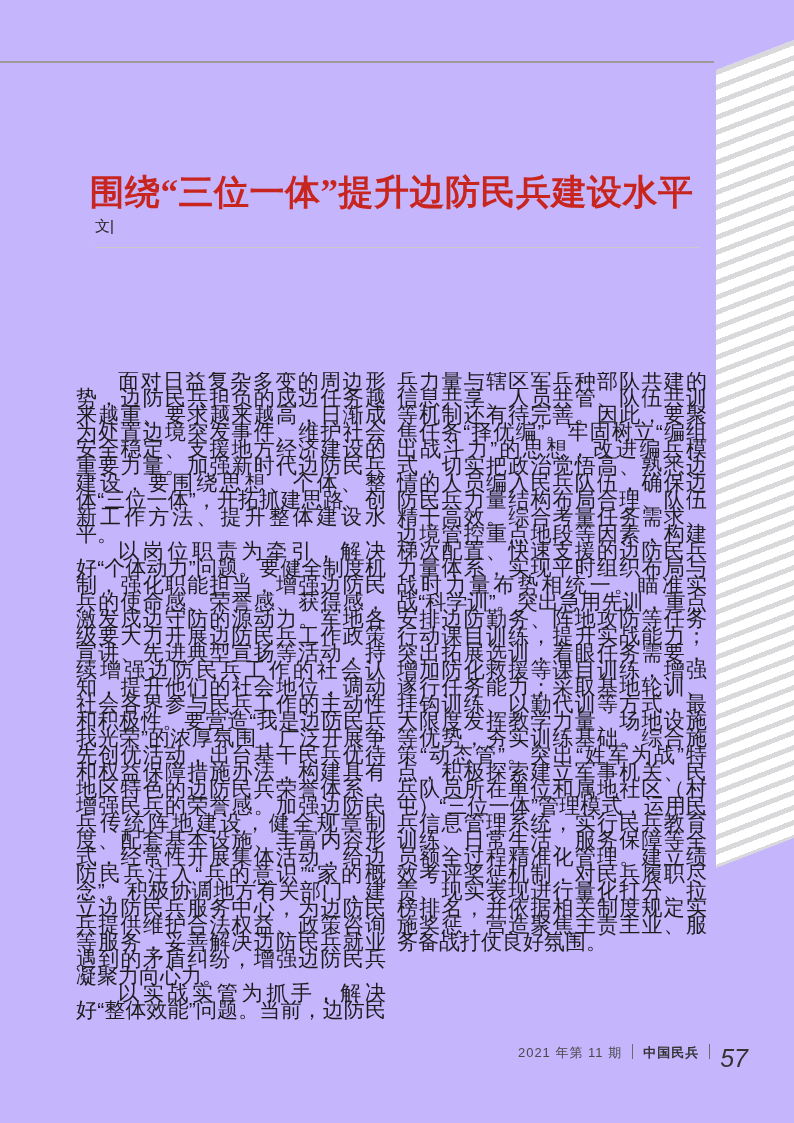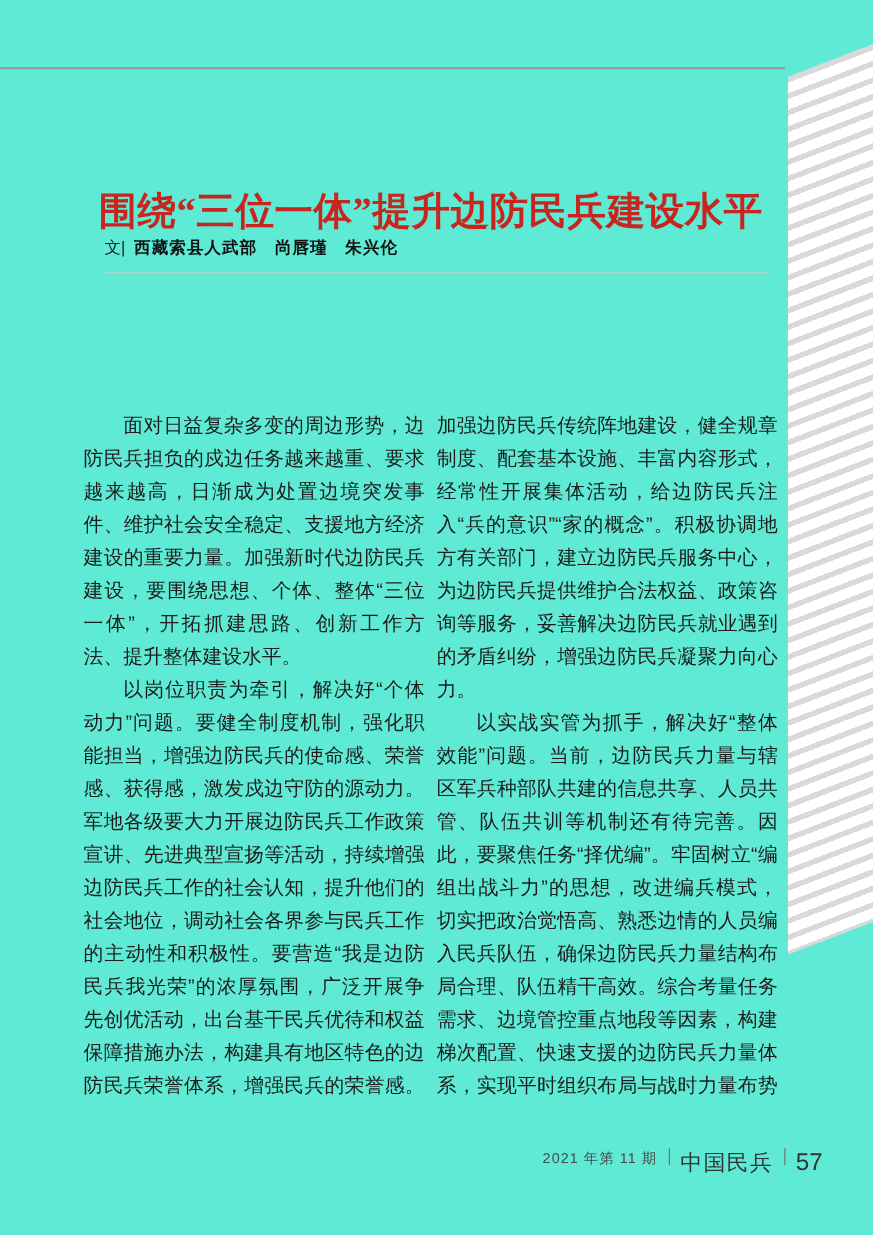--- a/index.html
+++ b/index.html
@@ -1,19 +1,19 @@
 <!DOCTYPE html>
 <html><head>
 <meta charset="utf-8">
 <style>
   html,body{margin:0;padding:0;background:#5a5a5a;}
   .page{
     position:relative;
     width:794px;height:1123px;
-    background:#5eead4;
+    background:#c4b5fd;
     overflow:hidden;
     font-family:"Liberation Sans","DejaVu Sans",sans-serif;
     color:#1c1c1c;
   }
   
   .top-rule{
     position:absolute;left:0;top:61px;width:714px;height:2px;
     background:#9b9b9b;
   }
   
@@ -43,54 +43,53 @@
   .byline .prefix{font-weight:400;color:#222;}
   .byline .authors{font-weight:700;color:#111;letter-spacing:1px;}
   .byline-rule{
     position:absolute;left:95px;top:247px;width:605px;height:1px;
     background:#c9c9c9;
   }
   
   .article-body{
     position:absolute;left:76px;top:372px;width:631px;height:652px;
     column-count:2;column-gap:11px;column-fill:auto;
-    font-size:18px;line-height:30px;
+    font-size:21px;line-height:17px;
     text-align:justify;
     color:#1c1c1c;
     overflow:hidden;
   }
   .article-body p{
     margin:0;
     text-indent:2em;
   }
   
   .footer{
     position:absolute;right:46px;top:1044px;
     display:flex;align-items:flex-start;gap:10px;
     color:#3a3a3a;
   }
   .footer .issue{font-size:13px;letter-spacing:1px;color:#4a4a4a;}
   .footer .vbar{width:1px;height:15px;background:#6a6a6a;}
-  .footer .magazine{font-size:20px;font-weight:400;letter-spacing:1px;color:#333;}
-  .footer .pageno{font-size:22px;color:#333;}
+  .footer .magazine{font-size:13px;font-weight:700;letter-spacing:1px;color:#333;}
+  .footer .pageno{font-size:25px;color:#333;font-style:italic;}
 </style>
 </head>
 <body>
 
 <div class="page">
 
   <div class="top-rule"></div>
 
   <div class="stripe-band"></div>
 
   <h1 class="title">围绕“三位一体”提升边防民兵建设水平</h1>
 
   <div class="byline">
     <span class="prefix">文|</span>
-    <span class="authors">西藏索县人武部　尚唇瑾　朱兴伦</span>
   </div>
   <div class="byline-rule"></div>
 
   <div class="article-body">
       <p>面对日益复杂多变的周边形势，边防民兵担负的戍边任务越来越重、要求越来越高，日渐成为处置边境突发事件、维护社会安全稳定、支援地方经济建设的重要力量。加强新时代边防民兵建设，要围绕思想、个体、整体“三位一体”，开拓抓建思路、创新工作方法、提升整体建设水平。</p>
       <p>以岗位职责为牵引，解决好“个体动力”问题。要健全制度机制，强化职能担当，增强边防民兵的使命感、荣誉感、获得感，激发戍边守防的源动力。军地各级要大力开展边防民兵工作政策宣讲、先进典型宣扬等活动，持续增强边防民兵工作的社会认知，提升他们的社会地位，调动社会各界参与民兵工作的主动性和积极性。要营造“我是边防民兵我光荣”的浓厚氛围，广泛开展争先创优活动，出台基干民兵优待和权益保障措施办法，构建具有地区特色的边防民兵荣誉体系，增强民兵的荣誉感。加强边防民兵传统阵地建设，健全规章制度、配套基本设施、丰富内容形式，经常性开展集体活动，给边防民兵注入“兵的意识”“家的概念”。积极协调地方有关部门，建立边防民兵服务中心，为边防民兵提供维护合法权益、政策咨询等服务，妥善解决边防民兵就业遇到的矛盾纠纷，增强边防民兵凝聚力向心力。</p>
       <p>以实战实管为抓手，解决好“整体效能”问题。当前，边防民兵力量与辖区军兵种部队共建的信息共享、人员共管、队伍共训等机制还有待完善。因此，要聚焦任务“择优编”。牢固树立“编组出战斗力”的思想，改进编兵模式，切实把政治觉悟高、熟悉边情的人员编入民兵队伍，确保边防民兵力量结构布局合理、队伍精干高效。综合考量任务需求、边境管控重点地段等因素，构建梯次配置、快速支援的边防民兵力量体系，实现平时组织布局与战时力量布势相统一。瞄准实战“科学训”。突出急用先训，重点安排边防勤务、阵地攻防等任务行动课目训练，提升实战能力；突出拓展选训，着眼任务需要，增加防化救援等课目训练，增强遂行任务能力；采取基地轮训、挂钩训练、以勤代训等方式，最大限度发挥教学力量、场地设施等优势，夯实训练基础。综合施策“动态管”。突出“姓军为战”特点，积极探索建立军事机关、民兵队员所在单位和属地社区（村屯）“三位一体”管理模式，运用民兵信息管理系统，实行民兵教育训练、日常生活、服务保障等全员额全过程精准化管理。建立绩效考评奖惩机制，对民兵履职尽责、现实表现进行量化打分、拉榜排名，并依据相关制度规定实施奖惩，营造聚焦主责主业、服务备战打仗良好氛围。
     
   </p>
     </div>

